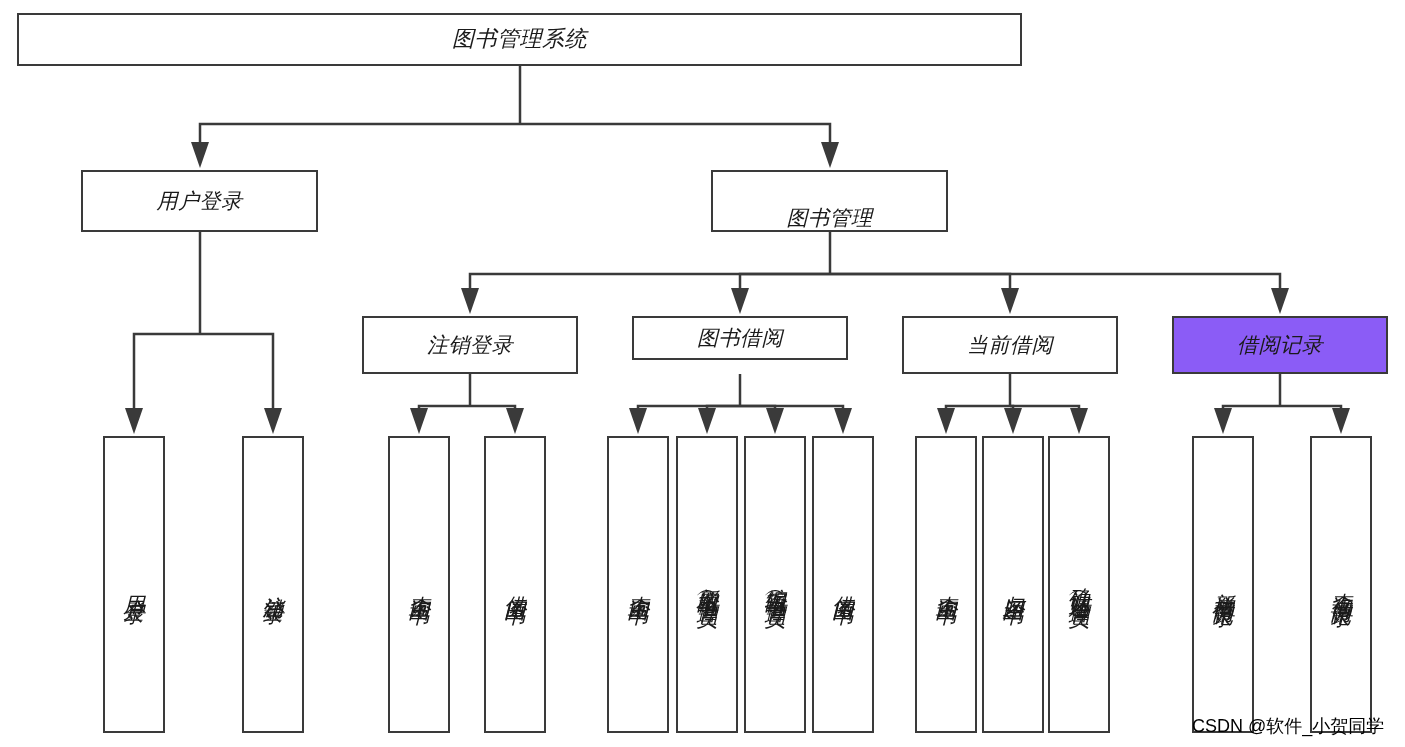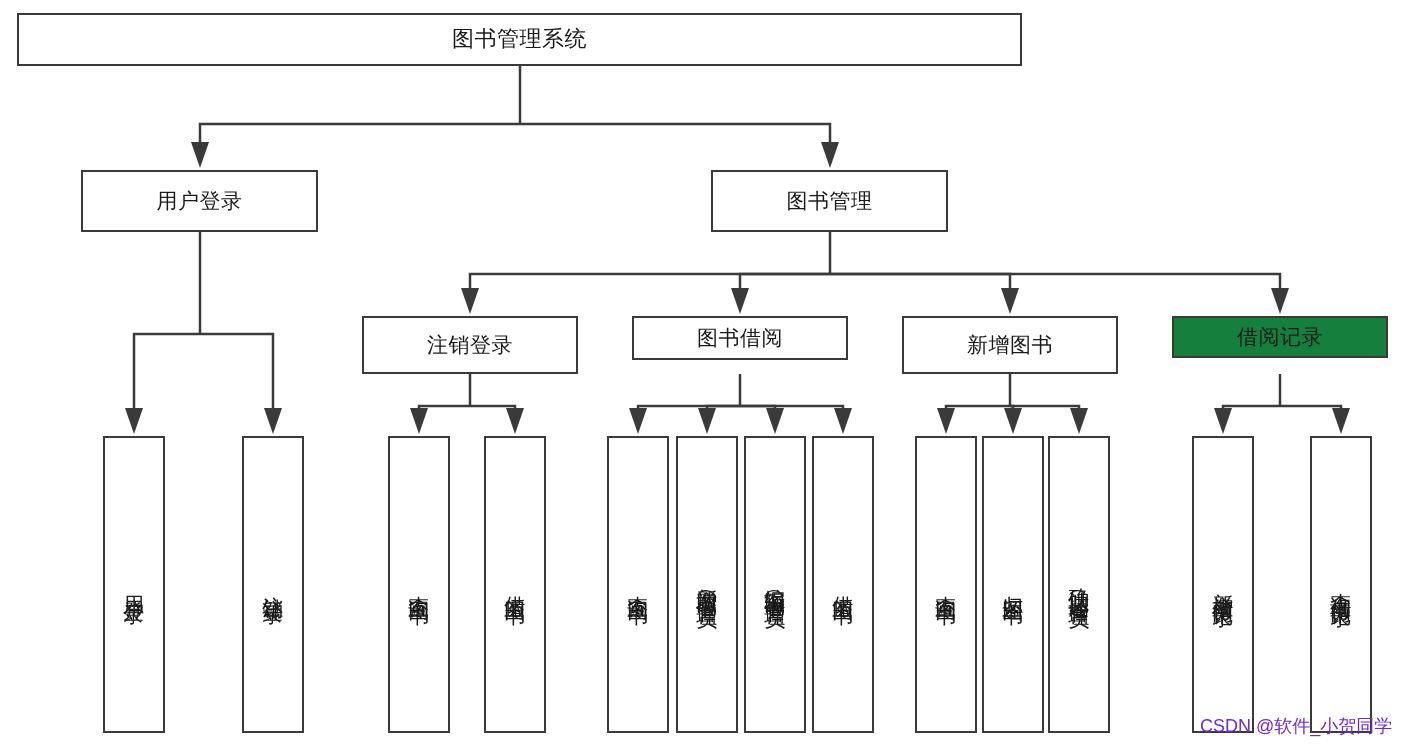--- a/index.html
+++ b/index.html
@@ -26,20 +26,21 @@
   }
   .node {
     position: absolute;
     box-sizing: border-box;
     background: #ffffff;
     border: 2px solid #0f766e;
     display: flex;
     align-items: center;
     justify-content: center;
     color: #1a1a1a;
+    font-style: italic;
   }
   .node-label {
     display: block;
     text-align: center;
     line-height: 1.12;
     letter-spacing: 0.5px;
   }
   .node.horizontal .node-label {
     writing-mode: horizontal-tb;
     font-size: 21px;
@@ -111,33 +112,33 @@
       <path d="M 1280 406 L 1341 406 L 1341 408" stroke="#3a3a3a" stroke-width="2.5" fill="none" stroke-linejoin="miter"></path>
       <polygon points="1332,408 1350,408 1341,434" fill="#3a3a3a"></polygon>
     </svg>
   <div id="nodes">
       <div class="node horizontal root" style="left: 17px; top: 13px; width: 1005px; height: 53px; border-color: rgb(58, 58, 58); background: rgb(255, 255, 255); color: rgb(26, 26, 26);">
         <span class="node-label">图书管理系统</span>
       </div>
       <div class="node horizontal" style="left: 81px; top: 170px; width: 237px; height: 62px; border-color: rgb(58, 58, 58); background: rgb(255, 255, 255); color: rgb(26, 26, 26);">
         <span class="node-label">用户登录</span>
       </div>
-      <div class="node horizontal" style="left: 711px; top: 170px; width: 237px; height: 62px; border-color: rgb(58, 58, 58); background: rgb(255, 255, 255); color: rgb(26, 26, 26);">
+      <div class="node horizontal" style="left: 711px; top: 170px; width: 237px; height: 62px; border-color: rgb(58, 58, 58); background: rgb(255, 255, 255); color: rgb(26, 26, 26); align-items: flex-end;">
         <span class="node-label">图书管理</span>
       </div>
       <div class="node horizontal" style="left: 362px; top: 316px; width: 216px; height: 58px; border-color: rgb(58, 58, 58); background: rgb(255, 255, 255); color: rgb(26, 26, 26);">
         <span class="node-label">注销登录</span>
       </div>
       <div class="node horizontal" style="left: 632px; top: 316px; width: 216px; height: 44px; border-color: rgb(58, 58, 58); background: rgb(255, 255, 255); color: rgb(26, 26, 26);">
         <span class="node-label">图书借阅</span>
       </div>
       <div class="node horizontal" style="left: 902px; top: 316px; width: 216px; height: 58px; border-color: rgb(58, 58, 58); background: rgb(255, 255, 255); color: rgb(26, 26, 26);">
-        <span class="node-label">新增图书</span>
+        <span class="node-label">当前借阅</span>
       </div>
-      <div class="node horizontal" style="left: 1172px; top: 316px; width: 216px; height: 42px; border-color: rgb(58, 58, 58); background: #15803d; color: rgb(26, 26, 26);">
+      <div class="node horizontal" style="left: 1172px; top: 316px; width: 216px; height: 58px; border-color: rgb(58, 58, 58); background: #8b5cf6; color: rgb(26, 26, 26);">
         <span class="node-label">借阅记录</span>
       </div>
       <div class="node vertical" style="left: 103px; top: 436px; width: 62px; height: 297px; border-color: rgb(58, 58, 58); background: rgb(255, 255, 255); color: rgb(26, 26, 26);">
         <span class="node-label">用户登录</span>
       </div>
       <div class="node vertical" style="left: 242px; top: 436px; width: 62px; height: 297px; border-color: rgb(58, 58, 58); background: rgb(255, 255, 255); color: rgb(26, 26, 26);">
         <span class="node-label">注销登录</span>
       </div>
       <div class="node vertical" style="left: 388px; top: 436px; width: 62px; height: 297px; border-color: rgb(58, 58, 58); background: rgb(255, 255, 255); color: rgb(26, 26, 26);">
         <span class="node-label">查询图书</span>
@@ -166,14 +167,14 @@
       <div class="node vertical" style="left: 1048px; top: 436px; width: 62px; height: 297px; border-color: rgb(58, 58, 58); background: rgb(255, 255, 255); color: rgb(26, 26, 26);">
         <span class="node-label">确认归还（管理员）</span>
       </div>
       <div class="node vertical" style="left: 1192px; top: 436px; width: 62px; height: 297px; border-color: rgb(58, 58, 58); background: rgb(255, 255, 255); color: rgb(26, 26, 26);">
         <span class="node-label">新增借阅记录</span>
       </div>
       <div class="node vertical" style="left: 1310px; top: 436px; width: 62px; height: 297px; border-color: rgb(58, 58, 58); background: rgb(255, 255, 255); color: rgb(26, 26, 26);">
         <span class="node-label">查询借阅记录</span>
       </div>
     </div>
-  <div class="watermark" style="left: 1192px; top: 714px; color: #6d28d9; padding-left: 8px;">CSDN @软件_小贺同学</div>
+  <div class="watermark" style="left: 1192px; top: 714px; color: #000000;">CSDN @软件_小贺同学</div>
 </div>
 
 </body></html>

